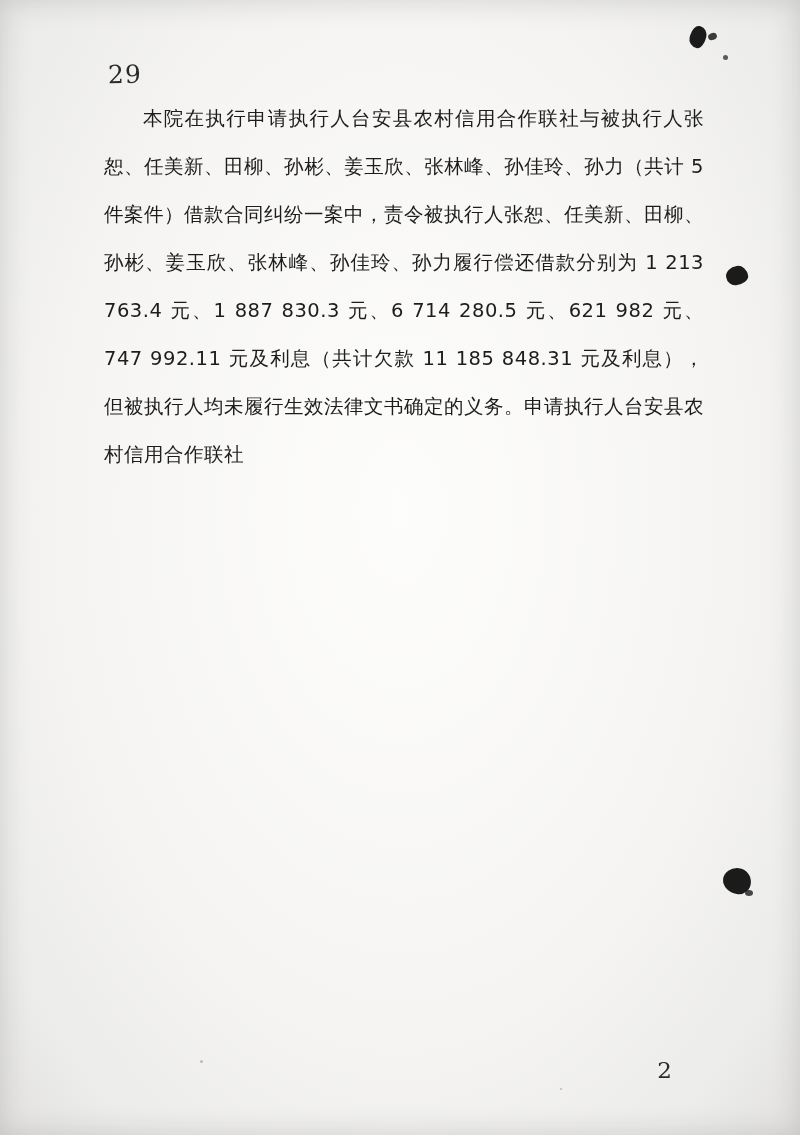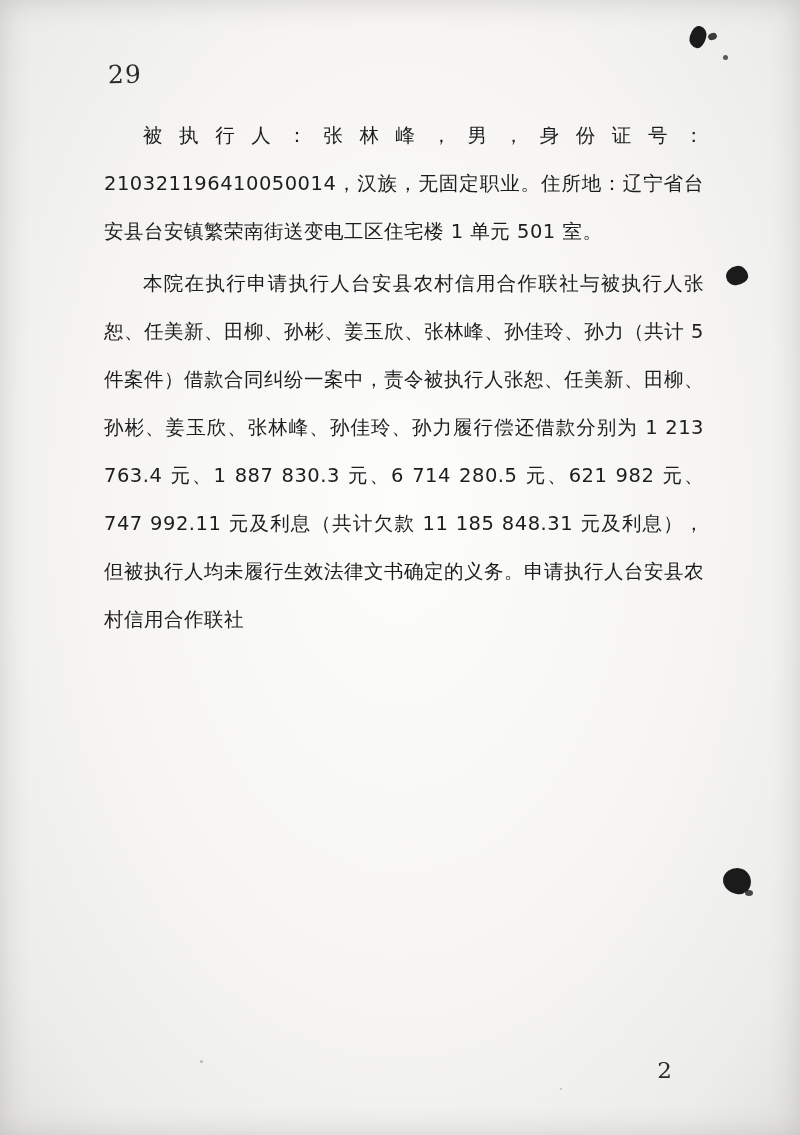--- a/index.html
+++ b/index.html
@@ -40,21 +40,21 @@
     left: 104px;
     top: 60px;
     width: 600px;
   }
   .page-number-top {
     font-family: "DejaVu Serif", "Liberation Serif", serif;
     font-size: 25px;
     color: #2a2a2a;
     letter-spacing: 1px;
     margin-left: 4px;
-    margin-bottom: 23px;
+    margin-bottom: 6px;
     transform: rotate(-0.6deg);
     display: inline-block;
   }
   .para {
     font-family: "DejaVu Sans", "Liberation Sans", sans-serif;
     font-size: 19.5px;
     line-height: 48px;
     color: #1d1d1d;
     text-indent: 2em;
     text-align: justify;
@@ -134,20 +134,19 @@
   <div class="blot b2"></div>
   <div class="blot b3"></div>
   <div class="blot b3b"></div>
 
   <div class="speck" style="left:200px; top:1060px; width:3px; height:3px;"></div>
   <div class="speck" style="left:560px; top:1088px; width:2px; height:2px;"></div>
 
   <div class="content">
     <div class="page-number-top">29</div>
 
-    <p class="para">被执行人：张林峰，男，身份证号：210321196410050014，汉族，无固定职业。住所地：辽宁省台安县台安镇繁荣南街送变电工区住宅楼 1 单元 501 室。</p>
     <p class="para last">本院在执行申请执行人台安县农村信用合作联社与被执行人张恕、任美新、田柳、孙彬、姜玉欣、张林峰、孙佳玲、孙力（共计 5 件案件）借款合同纠纷一案中，责令被执行人张恕、任美新、田柳、孙彬、姜玉欣、张林峰、孙佳玲、孙力履行偿还借款分别为 1 213 763.4 元、1 887 830.3 元、6 714 280.5 元、621 982 元、747 992.11 元及利息（共计欠款 11 185 848.31 元及利息），但被执行人均未履行生效法律文书确定的义务。申请执行人台安县农村信用合作联社</p>
   </div>
 
   <div class="page-number-bottom">2</div>
 
   <div class="edge-shadow"></div>
 </div>
 
 </body></html>

